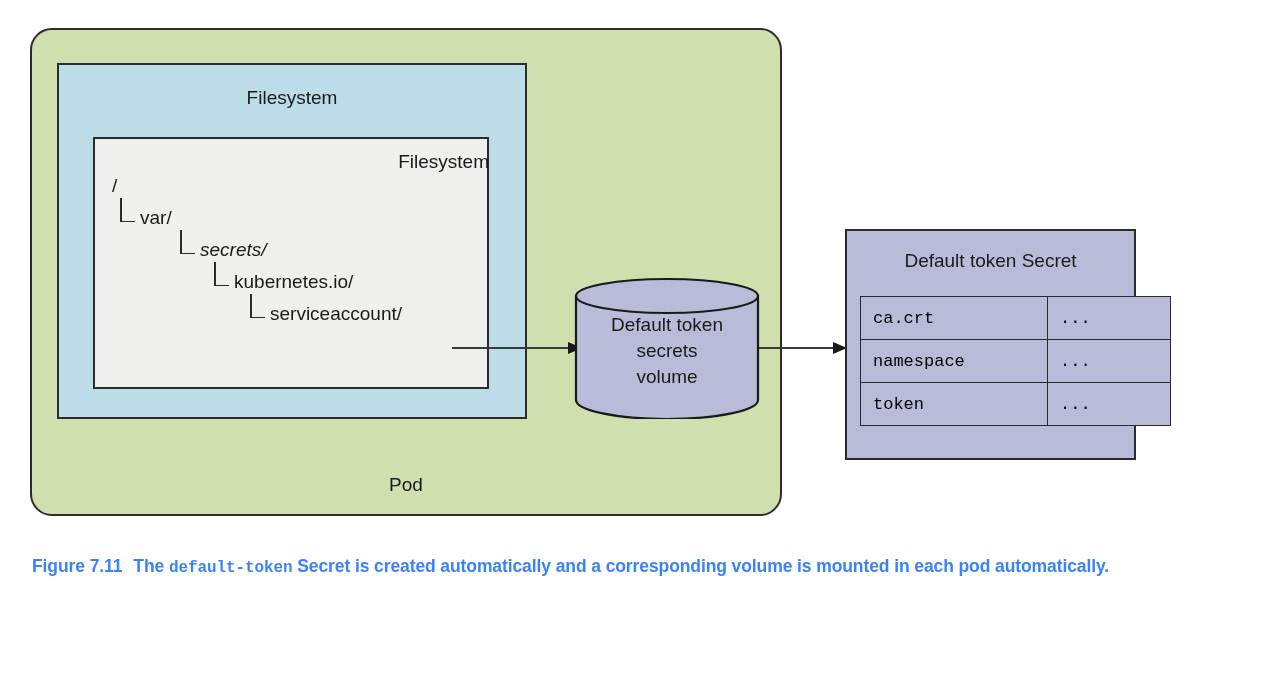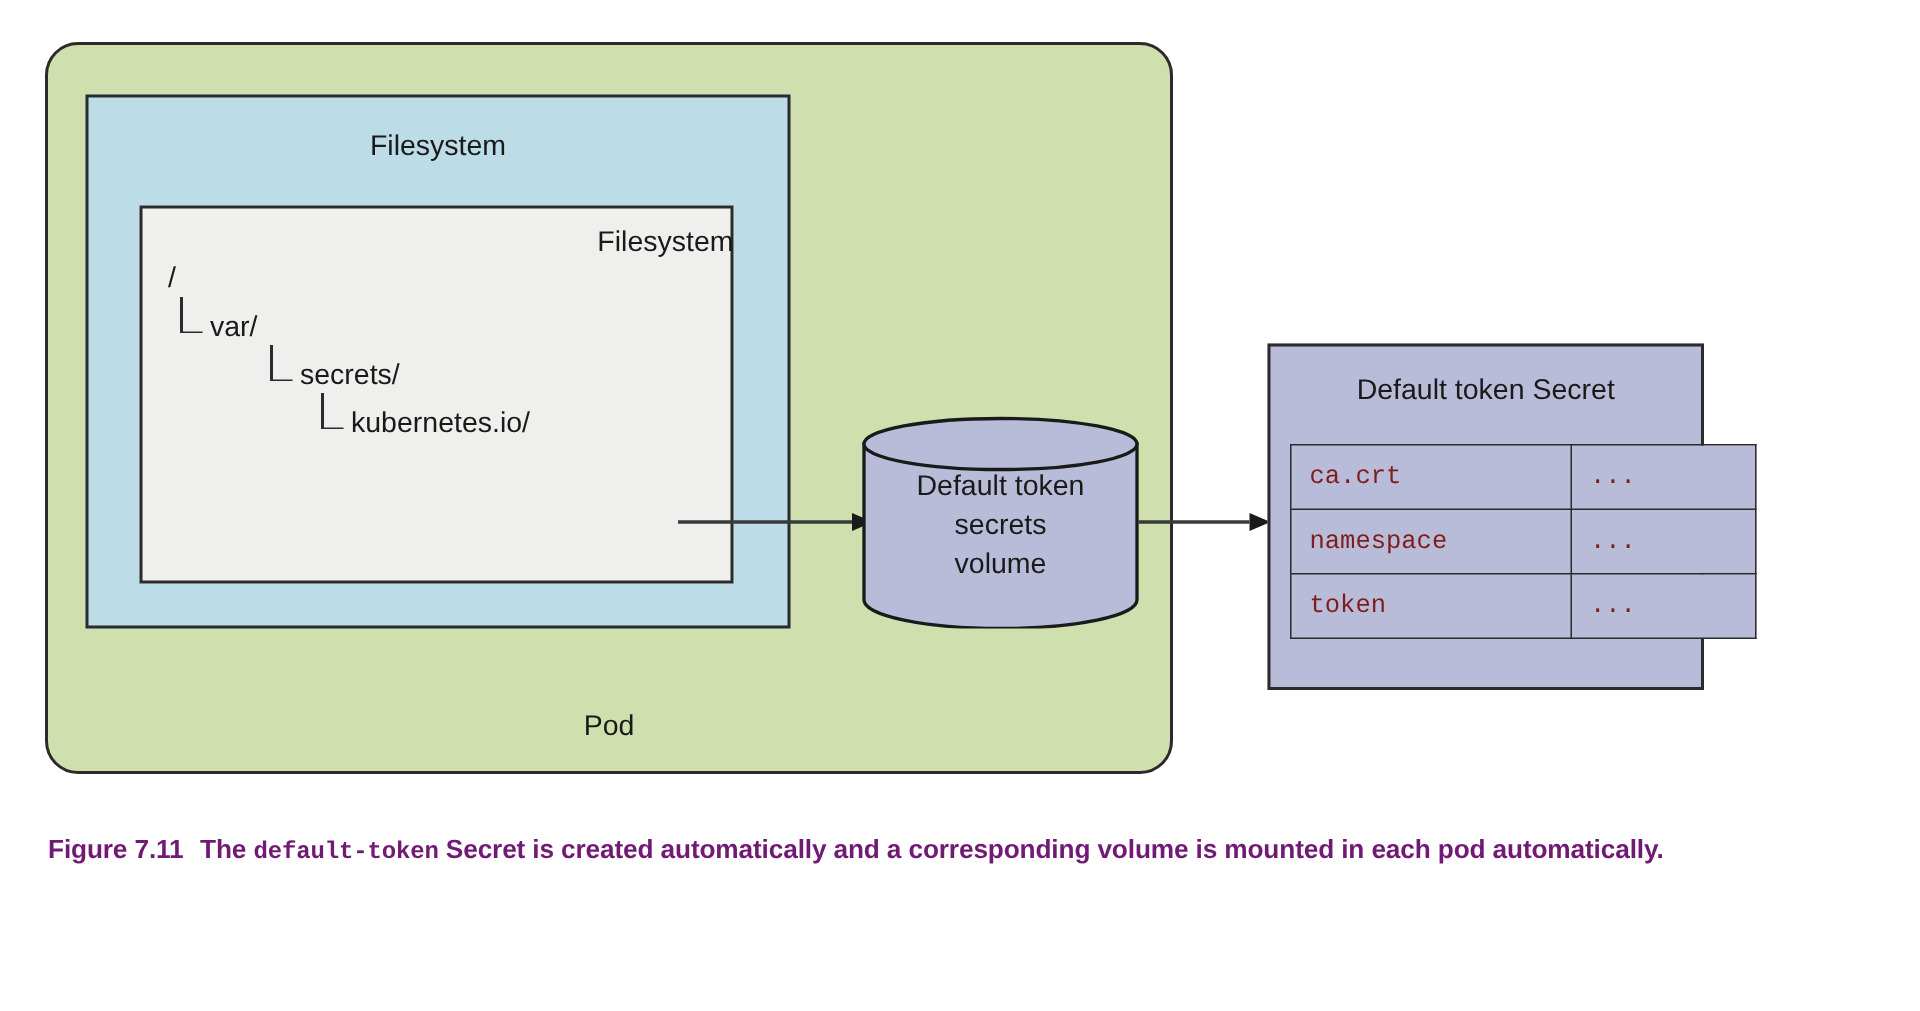--- a/index.html
+++ b/index.html
@@ -174,37 +174,37 @@
     width: 260px;
     border-collapse: collapse;
     table-layout: fixed;
   }
   #secret-table td {
     border: 1.6px solid #2b2b2b;
     height: 42px;
     padding: 0 12px;
     font-family: "Liberation Mono", "DejaVu Sans Mono", monospace;
     font-size: 17px;
-    color: #7f1d1d;
+    color: #000000;
     background: #b9bcd8;
   }
   #secret-table td.key-cell { width: 162px; }
   #secret-table td.val-cell { width: 98px; }
 
   
   #caption {
     position: absolute;
     left: 32px;
     top: 553px;
     width: 1120px;
     font-family: "Liberation Sans", sans-serif;
     font-weight: bold;
     font-size: 17.5px;
     line-height: 27px;
-    color: #701a75;
+    color: #3b82f6;
     letter-spacing: -0.1px;
   }
   #caption .mono {
     font-family: "Liberation Mono", "DejaVu Sans Mono", monospace;
     font-weight: bold;
     font-size: 16px;
   }
   #caption .gap { display: inline-block; width: 11px; }
 </style>
 </head>
@@ -219,25 +219,28 @@
 <div id="filesystem-box"></div>
 <div id="filesystem-label">Filesystem</div>
 
 <div id="fs-tree">
   <div class="tree-row" style="padding-left:0px;">
     <span class="tree-name">/</span>
   </div>
   <div class="tree-row" style="padding-left:6px;">
     <span class="tree-elbow"></span><span class="tree-name">var/</span>
   </div>
-  <div class="tree-row" style="padding-left:66px;">
+  <div class="tree-row" style="padding-left:66px;font-style:italic;">
     <span class="tree-elbow"></span><span class="tree-name">secrets/</span>
   </div>
   <div class="tree-row" style="padding-left:100px;">
     <span class="tree-elbow"></span><span class="tree-name">kubernetes.io/</span>
+  </div>
+  <div class="tree-row" style="padding-left:136px;">
+    <span class="tree-elbow"></span><span class="tree-name">serviceaccount/</span>
   </div>
 </div>
 
 <svg class="arrow-svg" id="arrow-serviceaccount-to-volume" style="left:452px; top:340px;" width="130" height="16" viewBox="0 0 130 16">
   <line x1="0" y1="8" x2="116" y2="8" stroke="#3a3a3a" stroke-width="2.2"></line>
   <polygon points="116,2 130,8 116,14" fill="#1a1a1a"></polygon>
 </svg>
 
 <svg id="volume-cylinder" width="186" height="142" viewBox="0 0 186 142">
 

